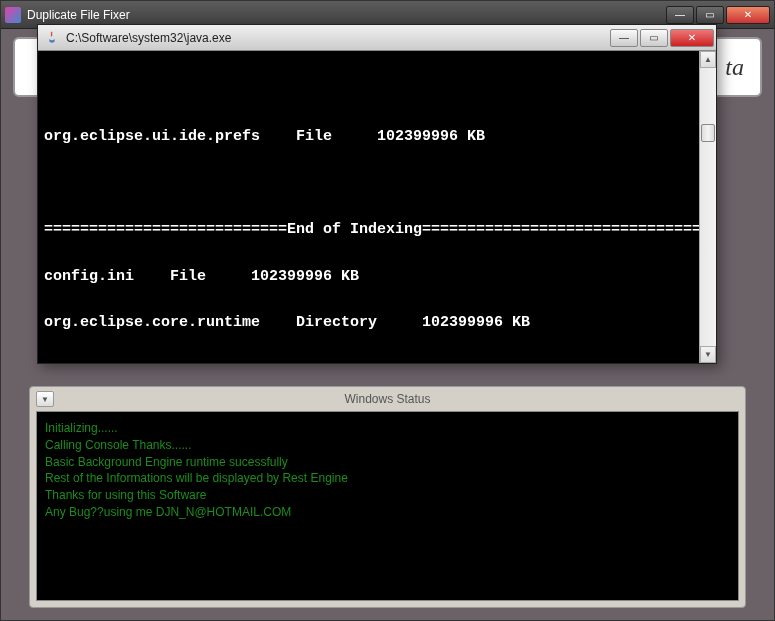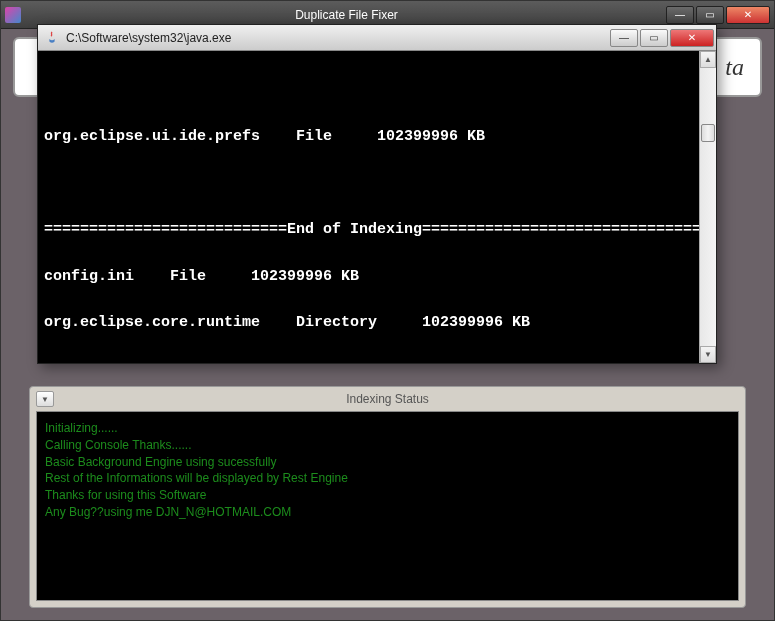--- a/index.html
+++ b/index.html
@@ -30,21 +30,21 @@
       color: #fff;
       font-size: 12px;
       border-bottom: 1px solid #222;
     }
     .bg-titlebar .title-icon {
       width: 16px; height: 16px;
       margin-right: 6px;
       background: linear-gradient(135deg,#d4a,#48c);
       border-radius: 2px;
     }
-    .bg-titlebar .title-text { flex: 1; text-align: center; }
+    .bg-titlebar .title-text { flex: 1; }
     .win-buttons { display: flex; gap: 2px; }
     .win-btn {
       width: 28px; height: 18px;
       background: linear-gradient(to bottom,#6a6a6a,#444);
       border: 1px solid #222;
       border-radius: 2px;
       display: flex;
       align-items: center;
       justify-content: center;
       color: #fff;
@@ -236,26 +236,26 @@
     </div>
   </div>
   <div class="bg-body">
     <div class="bg-inner-panel">
       <span>ta</span>
     </div>
 
     <div class="status-group">
       <div class="status-header">
         <div class="collapse-btn">▼</div>
-        <div class="status-title">Indexing Status</div>
+        <div class="status-title">Windows Status</div>
       </div>
       <div class="status-body">
         <div>Initializing......</div>
         <div>Calling Console Thanks......</div>
-        <div>Basic Background Engine using sucessfully</div>
+        <div>Basic Background Engine runtime sucessfully</div>
         <div>Rest of the Informations will be displayed by Rest Engine</div>
         <div>Thanks for using this Software</div>
         <div>Any Bug??using me DJN_N@HOTMAIL.COM</div>
       </div>
     </div>
   </div>
 </div>
 
 <div class="console-window">
   <div class="console-titlebar">

